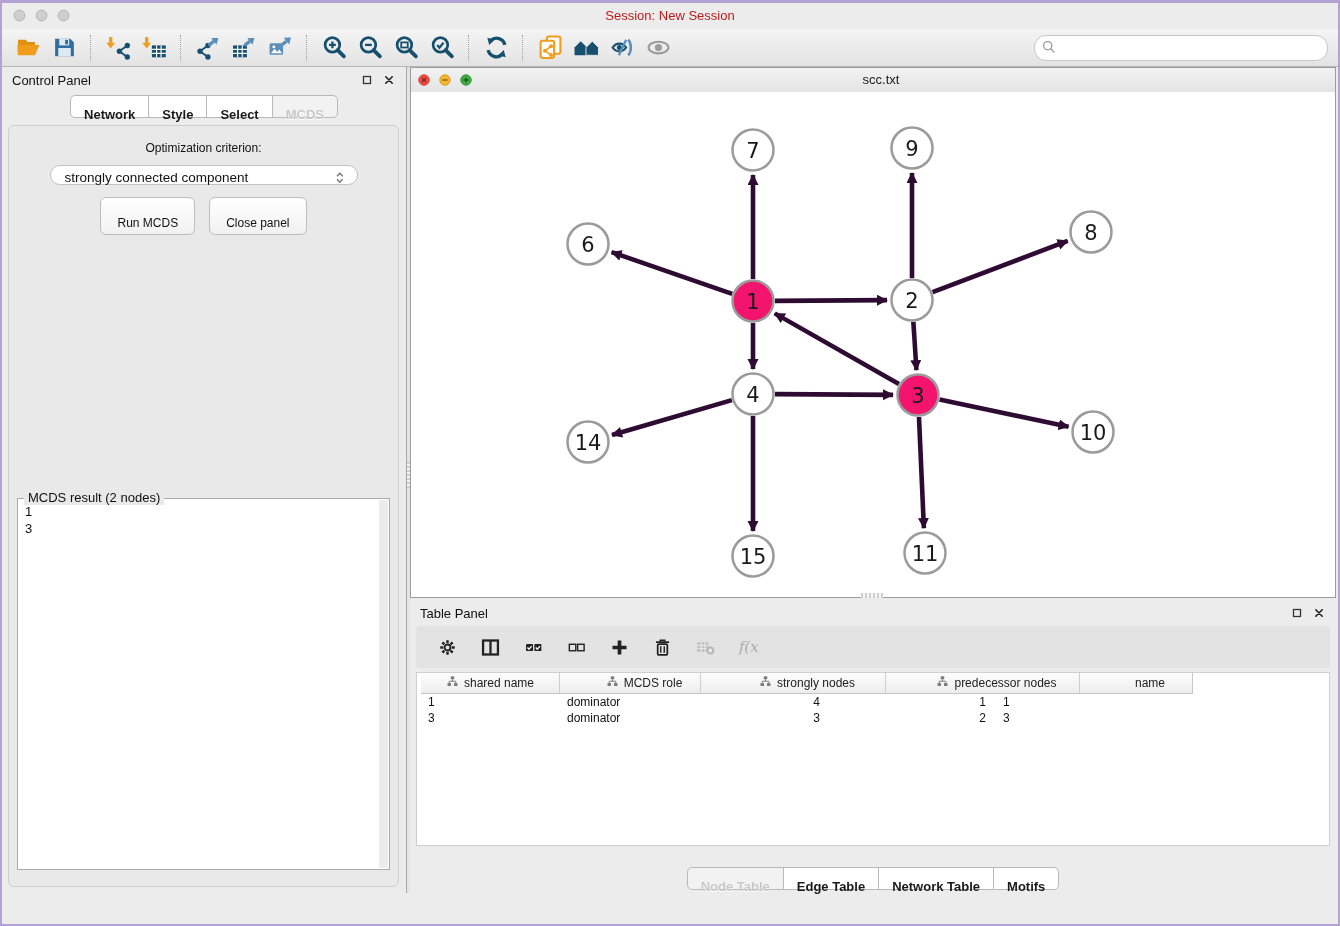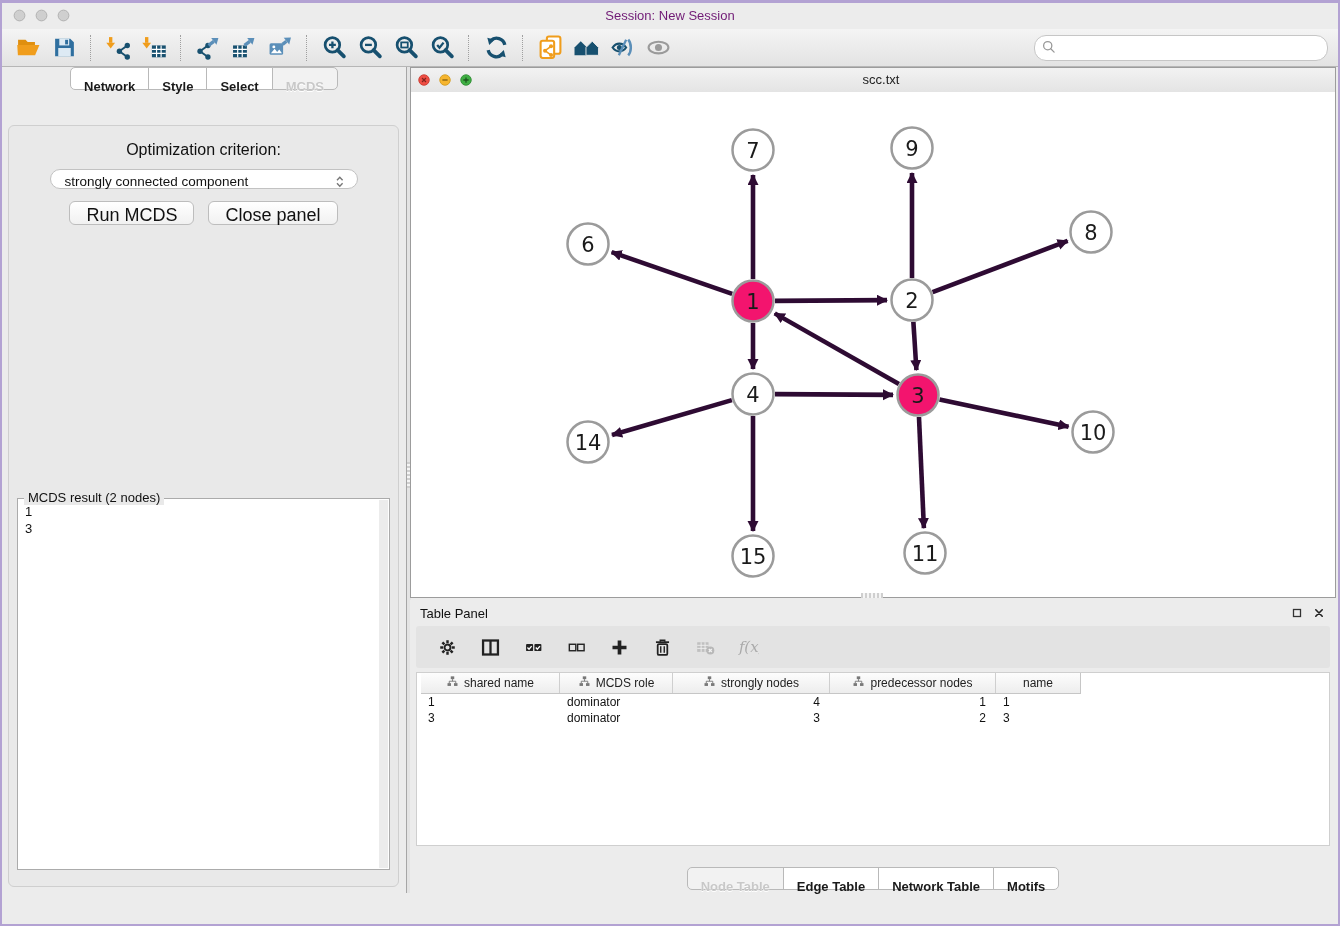--- a/index.html
+++ b/index.html
@@ -4,21 +4,21 @@
 <style>
   html,body{margin:0;padding:0;width:1340px;height:926px;overflow:hidden;
     font-family:"Liberation Sans",sans-serif;background:#ececec;}
   .app{position:absolute;inset:0;box-sizing:border-box;
     border:2px solid #b3a2d3;border-top:3px solid #b3a2d3;background:#ececec;}
   
   .titlebar{position:absolute;left:0;right:0;top:0;height:26px;background:#ececec;}
   .traffic{position:absolute;left:10px;top:5px;display:flex;gap:7px;}
   .traffic .tl{width:15px;height:15px;}
   .win-title{position:absolute;left:0;right:0;top:5px;text-align:center;
-    color:#701a75;font-size:13px;}
+    color:#b91c1c;font-size:13px;}
   
   .toolbar{position:absolute;left:0;right:0;top:26px;height:38px;
     background:linear-gradient(#f4f4f4,#e3e3e3);border-bottom:1px solid #b6b6b6;
     display:flex;align-items:center;padding-left:8px;box-sizing:border-box;}
   .tb-btn{border:none;background:transparent;width:36px;height:32px;padding:3px;
     cursor:default;display:flex;align-items:center;justify-content:center;}
   .tb-btn .ic svg{width:25px;height:25px;display:block;}
   .tb-sep{width:1px;height:26px;border-left:1px dotted #9f9f9f;margin:0 8px;}
   .tb-spacer{flex:1;}
   .searchbox{position:relative;width:292px;height:24px;margin-right:10px;
@@ -35,30 +35,30 @@
   .panel-btns .pbtn{width:16px;height:16px;border:none;background:transparent;padding:0;}
   .panel-btns svg{width:14px;height:14px;display:block;}
   .tabs-row{display:flex;justify-content:center;height:23px;}
   .tab{background:#fff;border:1px solid #b9b9b9;margin-left:-1px;padding:10px 13px;
     font-size:13px;font-weight:600;color:#1a1a1a;line-height:17px;cursor:default;}
   .tab:first-child{border-radius:5px 0 0 5px;margin-left:0;}
   .tab:last-child{border-radius:0 5px 5px 0;}
   .tab.selected{color:#c8c8c8;text-shadow:0 1px 0 #fff;background:#f2f2f2;}
   .cp-body{position:absolute;left:6px;right:7px;top:58px;bottom:6px;
     background:#e9e9e9;border:1px solid #cfcfcf;border-radius:6px;}
-  .opt-label{margin-top:15px;text-align:center;font-size:16px;color:#111;}
+  .opt-label{margin-top:15px;text-align:center;font-size:12px;color:#111;}
   .dropdown{position:relative;margin:10px auto 0;width:308px;height:20px;background:#fff;
     border:1px solid #c2c2c2;border-radius:12px;box-sizing:border-box;cursor:default;}
   .dropdown .dd-text{position:absolute;left:14px;top:4px;font-size:13.5px;color:#111;}
   .dropdown .stepper{position:absolute;right:8px;top:3px;}
   .dropdown .stepper svg{width:16px;height:17px;}
   .btn-row{display:flex;justify-content:center;gap:14px;margin-top:12px;}
-  .aq-btn{font-family:"Liberation Sans",sans-serif;font-size:18px;color:#111;
+  .aq-btn{font-family:"Liberation Sans",sans-serif;font-size:12px;color:#111;
     background:linear-gradient(#ffffff,#f1f1f1);border:1px solid #bdbdbd;border-radius:6px;
-    padding:3px 16px;height:24px;cursor:default;}
+    padding:18px 16px;height:24px;cursor:default;}
   .result-box{position:absolute;left:8px;right:8px;top:372px;bottom:16px;
     border:1px solid #ababab;background:#fff;}
   .result-legend{position:absolute;top:-9px;left:6px;background:#e9e9e9;
     padding:0 4px;font-size:13px;color:#111;}
   .result-text{position:absolute;left:2px;top:4px;right:12px;bottom:2px;margin:0;
     font-family:"Liberation Sans",sans-serif;font-size:13px;line-height:17px;color:#111;
     padding-left:5px;overflow:hidden;white-space:pre;}
   .result-scroll{position:absolute;right:1px;top:1px;bottom:1px;width:9px;background:#ececec;}
   
   .splitter-v{position:absolute;left:404px;top:64px;width:4px;height:826px;
@@ -81,21 +81,21 @@
   
   .table-panel{position:absolute;left:408px;top:597px;width:926px;height:293px;background:#ececec;}
   .tp-toolbar{position:absolute;left:6px;right:6px;top:26px;height:42px;background:#e3e3e3;
     border-radius:3px;display:flex;align-items:center;gap:17px;padding-left:18px;box-sizing:border-box;}
   .tp-toolbar .tb-btn{width:26px;height:28px;}
   .tp-toolbar .tb-btn svg{width:21px;height:21px;}
   .tb-btn.disabled{opacity:.85;}
   .tbl-wrap{position:absolute;left:6px;right:6px;top:72px;bottom:47px;background:#fff;
     border:1px solid #cfcfcf;overflow:hidden;}
   .tbl-header{display:inline-flex;height:20px;border-bottom:1px solid #c6c6c6;
-    border-right:1px solid #c6c6c6;background:linear-gradient(#fdfdfd,#ededed);margin-left:4px;}
+    border-right:1px solid #c6c6c6;background:linear-gradient(#fdfdfd,#ededed);margin-left:4px;gap:28px;}
   .th{display:flex;align-items:center;justify-content:center;gap:5px;font-size:12px;color:#222;
     border-right:1px solid #cfcfcf;box-sizing:border-box;height:20px;}
   .th:last-child{border-right:none;}
   .th .ic svg{width:13px;height:13px;}
   .tr{display:flex;height:16px;margin-left:4px;}
   .td{font-size:12px;color:#111;box-sizing:border-box;padding:1px 0 0 0;}
   .td.left{text-align:left;padding-left:7px;}
   .td.right{text-align:right;padding-right:10px;}
   .tp-tabs{position:absolute;left:0;right:0;bottom:3px;display:flex;justify-content:center;}
   
@@ -309,20 +309,35 @@
     <div class="searchbox">
       <span class="ic"><svg viewBox="0 0 24 24" xmlns="http://www.w3.org/2000/svg">
             <circle cx="9.5" cy="9.5" r="5.8" fill="none" stroke="#989898" stroke-width="1.8"></circle>
             <line x1="13.8" y1="13.8" x2="18.5" y2="18.5" stroke="#989898" stroke-width="1.8" stroke-linecap="round"></line>
           </svg></span>
       <input type="text" placeholder="" style="">
     </div>
   </div>
 
   <div class="control-panel">
+    <div class="panel-header">
+      <span class="panel-title">Control Panel</span>
+      <span class="panel-btns">
+        <button class="pbtn">
+            <svg viewBox="0 0 24 24" xmlns="http://www.w3.org/2000/svg">
+              <rect x="6" y="6" width="12" height="12" fill="none" stroke="#333" stroke-width="2.2"></rect>
+            </svg>
+          </button>
+        <button class="pbtn">
+            <svg viewBox="0 0 24 24" xmlns="http://www.w3.org/2000/svg">
+              <path d="M6.5 6.5l11 11M17.5 6.5l-11 11" stroke="#222" stroke-width="2.8" stroke-linecap="round"></path>
+            </svg>
+          </button>
+      </span>
+    </div>
     <div class="tabs-row">
         <div class="tab">Network</div>
         <div class="tab">Style</div>
         <div class="tab">Select</div>
         <div class="tab selected">MCDS</div>
       </div>
     <div class="cp-body">
       <div class="opt-label">Optimization criterion:</div>
       <div class="dropdown">
         <span class="dd-text">strongly connected component</span>

